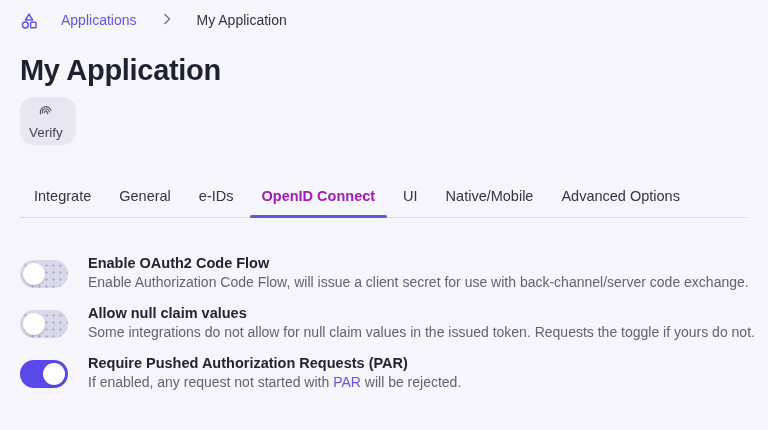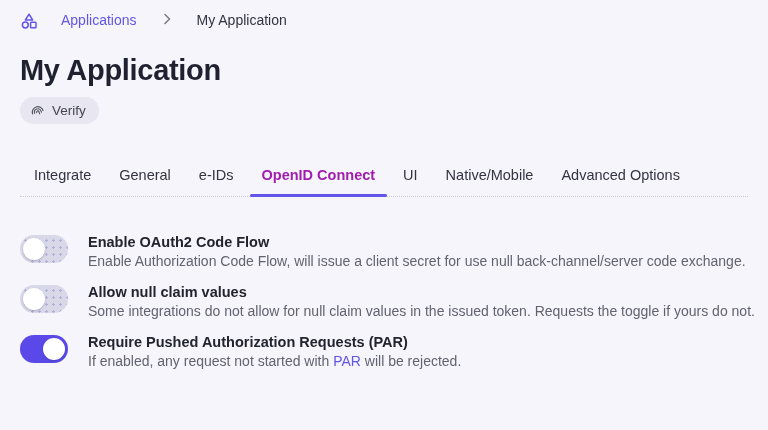--- a/index.html
+++ b/index.html
@@ -33,20 +33,21 @@
     align-items: center;
     gap: 6px;
     background: #e7e6f1;
     border: none;
     border-radius: 14px;
     padding: 5px 13px 5px 9px;
     font-family: "Liberation Sans", sans-serif;
     font-size: 13.5px;
     color: #45464f;
     cursor: pointer;
+    flex-direction: column;
   }
   .fp-icon { display: inline-flex; width: 17px; height: 17px; }
 
   
   .tabs {
     margin-top: 43px;
     display: flex;
     border-bottom: 1px dotted #c9c9dc;
     font-size: 14.5px;
     color: #33343f;
@@ -62,21 +63,21 @@
     content: "";
     position: absolute;
     left: 2px; right: 2px; bottom: -1px;
     height: 3px;
     border-radius: 2px;
     background: #6355e8;
   }
 
   
   .settings { margin-top: 36px; }
-  .setting-row { display: flex; align-items: flex-start; margin-bottom: 12px; }
+  .setting-row { display: flex; align-items: center; margin-bottom: 12px; }
   .toggle {
     position: relative;
     flex: 0 0 48px;
     width: 48px; height: 28px;
     border-radius: 14px;
     margin-right: 20px;
     cursor: pointer;
     margin-top: 2px;
   }
   .toggle.off {
@@ -163,21 +164,21 @@
 
   
   <div class="settings">
 
     <div class="setting-row">
       <div class="toggle off">
           <span class="knob"></span>
         </div>
       <div class="setting-text">
         <div class="setting-title">Enable OAuth2 Code Flow</div>
-        <div class="setting-desc">Enable Authorization Code Flow, will issue a client secret for use null back-channel/server code exchange.</div>
+        <div class="setting-desc">Enable Authorization Code Flow, will issue a client secret for use with back-channel/server code exchange.</div>
       </div>
     </div>
 
 
     <div class="setting-row">
       <div class="toggle off">
           <span class="knob"></span>
         </div>
       <div class="setting-text">
         <div class="setting-title">Allow null claim values</div>

